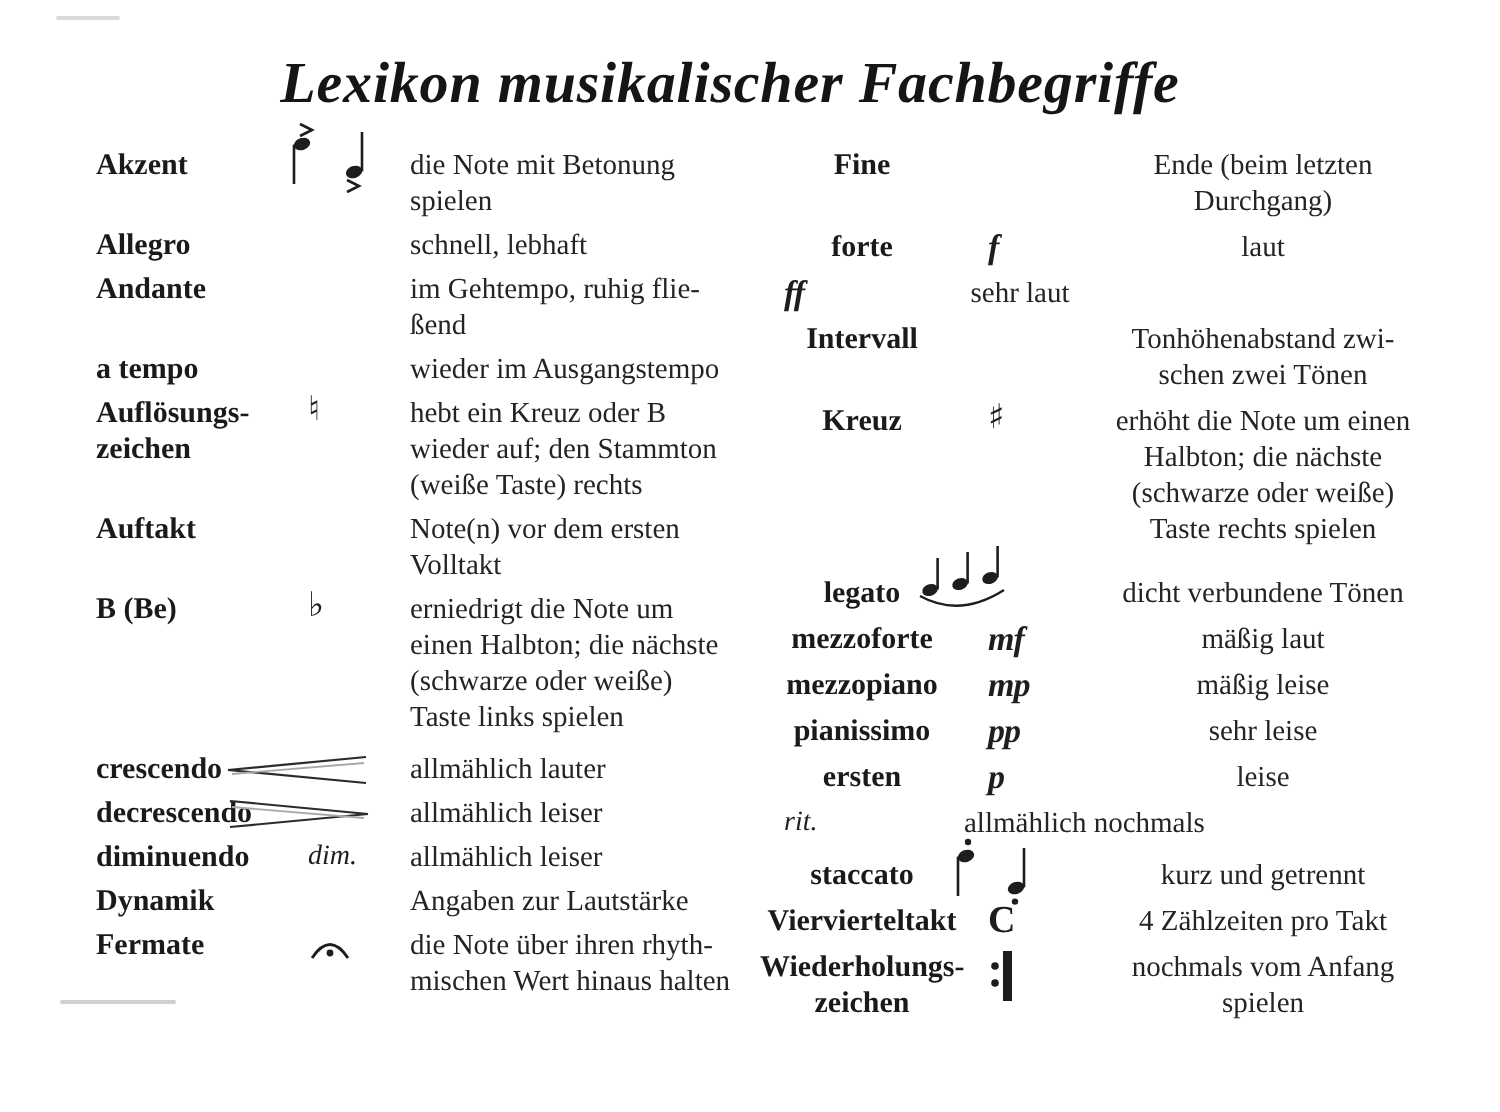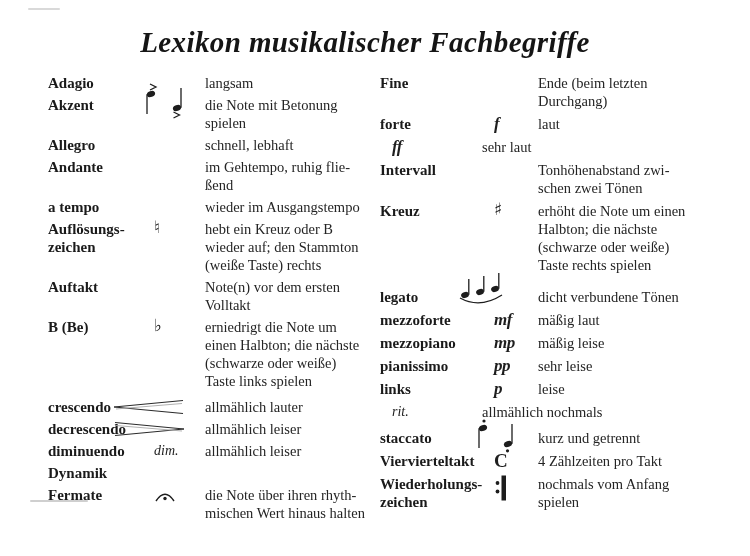--- a/index.html
+++ b/index.html
@@ -11,21 +11,21 @@
   .page{position:absolute;inset:0;}
   .title{
     position:absolute;top:26px;left:0;right:20px;text-align:center;
     font-size:29px;font-weight:bold;font-style:italic;letter-spacing:.4px;color:#151515;
   }
   .col{position:absolute;top:74px;}
   .col-left{left:48px;width:330px;}
   .col-right{left:380px;width:345px;}
   .row{display:grid;margin-bottom:4px;}
   .col-left .row{grid-template-columns:92px 65px 1fr;}
-  .col-right .row{grid-template-columns:102px 56px 1fr;margin-bottom:5px;}
+  .col-right .row{grid-template-columns:102px 56px 1fr;margin-bottom:5px;text-align:center;}
   .col-left .row.gap-before{margin-top:8px;}
   .col-right .row.gap-legato{margin-top:14px;}
   .col-right .row.gap-staccato{margin-top:8px;}
   .term{
     font-weight:bold;font-size:15px;line-height:18px;white-space:pre;color:#1a1a1a;
   }
   .def{font-size:14.5px;line-height:18px;white-space:pre;color:#242424;}
   .sym{position:relative;display:flex;align-items:flex-start;padding-left:14px;}
   .col-right .sym{padding-left:12px;}
   .symtext{display:inline-block;}
@@ -49,25 +49,20 @@
 <body>
 
 <div class="page" data-name="lexicon-page">
   <div class="scan-artifact a1" data-name="scan-artifact"></div>
   <div class="scan-artifact a2" data-name="scan-artifact"></div>
 
   <div class="title" data-name="page-title">Lexikon musikalischer Fachbegriffe</div>
 
   <div class="col col-left" data-name="glossary-column-left">
       <div class="row" data-name="entry-row">
-        <span class="term" data-name="term-label">Adagio</span>
-        <span class="sym" data-name="symbol-cell"></span>
-        <span class="def" data-name="definition-text">langsam</span>
-      </div>
-      <div class="row" data-name="entry-row">
         <span class="term" data-name="term-label">Akzent</span>
         <span class="sym" data-name="symbol-cell">
           <svg width="50" height="36" viewBox="0 0 50 36" xmlns="http://www.w3.org/2000/svg" data-name="accent-notes-icon">
             <ellipse cx="11" cy="11" rx="4.2" ry="3" transform="rotate(-20 11 11)" fill="#1d1d1d"></ellipse>
             <line x1="7" y1="11.3" x2="7" y2="31" stroke="#1d1d1d" stroke-width="1.3"></line>
             <path d="M10 1 L16 4 L10 7" fill="none" stroke="#1d1d1d" stroke-width="1.3"></path>
             <ellipse cx="37" cy="25" rx="4.2" ry="3" transform="rotate(-20 37 25)" fill="#1d1d1d"></ellipse>
             <line x1="41" y1="5" x2="41" y2="24.7" stroke="#1d1d1d" stroke-width="1.3"></line>
             <path d="M33.5 29 L39.5 32 L33.5 35" fill="none" stroke="#1d1d1d" stroke-width="1.3"></path>
           </svg>
@@ -142,20 +137,21 @@
       <div class="row" data-name="entry-row">
         <span class="term" data-name="term-label">diminuendo</span>
         <span class="sym" data-name="symbol-cell">
           <span class="symtext italic" data-name="diminuendo-abbreviation">dim.</span>
         </span>
         <span class="def" data-name="definition-text">allmählich leiser</span>
       </div>
       <div class="row" data-name="entry-row">
         <span class="term" data-name="term-label">Dynamik</span>
         <span class="sym" data-name="symbol-cell"></span>
+        <span class="def" data-name="definition-text">Angaben zur Lautstärke</span>
       </div>
       <div class="row" data-name="entry-row">
         <span class="term" data-name="term-label">Fermate</span>
         <span class="sym" data-name="symbol-cell">
           <svg width="22" height="14" viewBox="0 0 22 14" xmlns="http://www.w3.org/2000/svg" data-name="fermata-icon">
             <path d="M2 12 Q 11 -1.5 20 12" fill="none" stroke="#1d1d1d" stroke-width="1.4"></path>
             <circle cx="11" cy="9.5" r="1.7" fill="#1d1d1d"></circle>
           </svg>
         </span>
         <span class="def" data-name="definition-text">die Note über ihren rhyth-
@@ -228,21 +224,21 @@
         <span class="def" data-name="definition-text">mäßig leise</span>
       </div>
       <div class="row" data-name="entry-row">
         <span class="term" data-name="term-label">pianissimo</span>
         <span class="sym" data-name="symbol-cell">
           <span class="symtext dynamics" data-name="pianissimo-symbol">pp</span>
         </span>
         <span class="def" data-name="definition-text">sehr leise</span>
       </div>
       <div class="row" data-name="entry-row">
-        <span class="term" data-name="term-label">links</span>
+        <span class="term" data-name="term-label">ersten</span>
         <span class="sym" data-name="symbol-cell">
           <span class="symtext dynamics" data-name="piano-symbol">p</span>
         </span>
         <span class="def" data-name="definition-text">leise</span>
       </div>
       <div class="row" data-name="entry-row">
         <span class="sym" data-name="symbol-cell">
           <span class="symtext italic" data-name="ritardando-abbreviation">rit.</span>
         </span>
         <span class="def" data-name="definition-text">allmählich nochmals</span>

